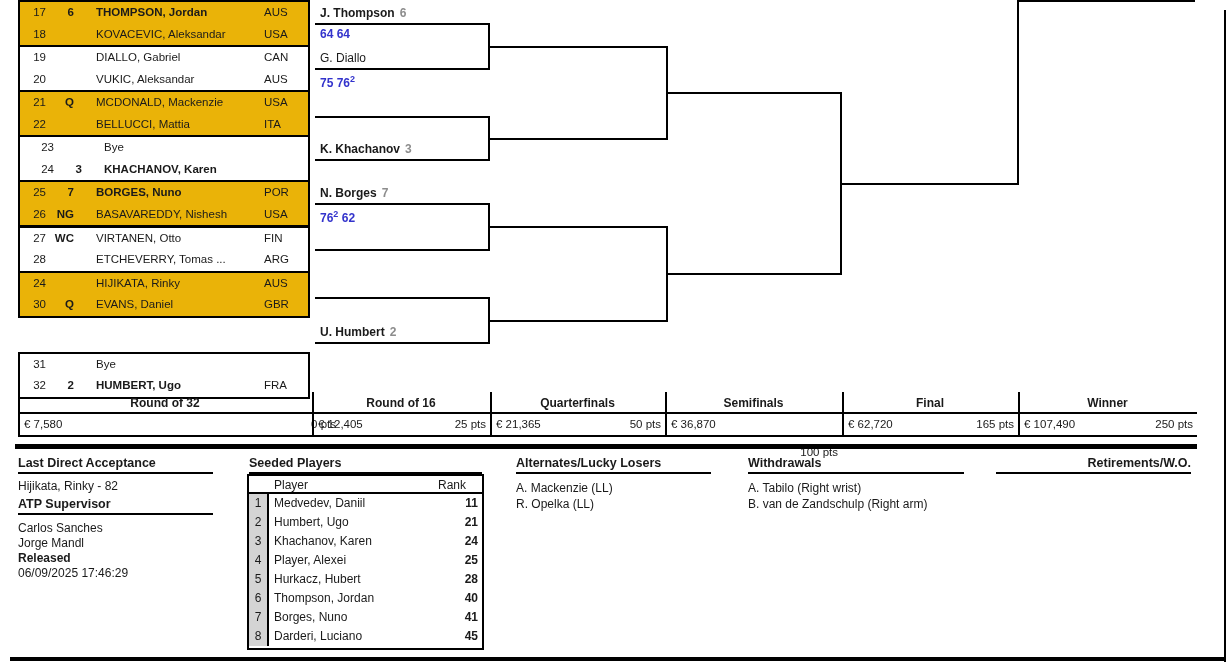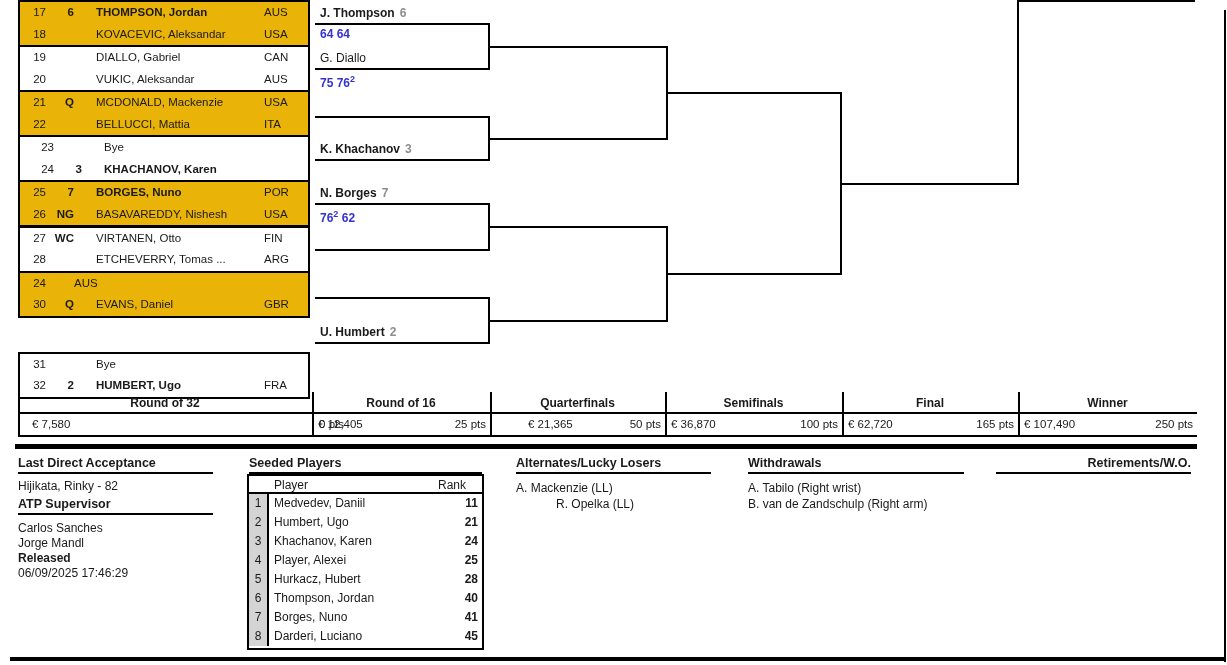--- a/index.html
+++ b/index.html
@@ -130,20 +130,21 @@
           <div class="pos">28</div>
           <div class="entry"></div>
           <div class="pname">ETCHEVERRY, Tomas ...</div>
           <div class="country">ARG</div>
         </div>
       </div>
       <div class="pairbox shaded" style="top: 270.6px;">
         <div class="prow">
           <div class="pos">24</div>
           <div class="entry"></div>
+          <div class="pname">HIJIKATA, Rinky</div>
           <div class="country">AUS</div>
         </div>
         <div class="prow">
           <div class="pos">30</div>
           <div class="entry">Q</div>
           <div class="pname">EVANS, Daniel</div>
           <div class="country">GBR</div>
         </div>
       </div>
       <div class="pairbox" style="top: 315.7px; margin-top: 36px;">
@@ -192,38 +193,38 @@
       <div class="bwin" style="left: 320px; top: 51px;">G. Diallo</div>
       <div class="bscore" style="left: 320px; top: 72px; color: rgb(51, 51, 204);">75 76<sup>2</sup></div>
       <div class="bwin seeded" style="left: 320px; top: 142px;">K. Khachanov<div style="display: inline;"><span class="seedno">3</span></div></div>
       <div class="bwin seeded" style="left: 320px; top: 186px;">N. Borges<div style="display: inline;"><span class="seedno">7</span></div></div>
       <div class="bscore" style="left: 320px; top: 207px; color: rgb(51, 51, 204);">76<sup>2</sup> 62</div>
       <div class="bwin seeded" style="left: 320px; top: 325px;">U. Humbert<div style="display: inline;"><span class="seedno">2</span></div></div>
     </div>
 
   <div id="prizeTable">
       <div class="prizehead" style="left: 18px; width: 294px;">Round of 32</div>
-      <div class="prizecell" style="left: 28px; width: 320px;">
+      <div class="prizecell" style="left: 20px; width: 320px;">
         <div style="display: inline;">€ 7,580</div>
         <div style="display: inline;">0 pts</div>
       </div>
       <div class="prizehead" style="left: 312px; width: 178px;">Round of 16</div>
       <div class="prizecell" style="left: 314px; width: 176px;">
         <div style="display: inline;">€ 12,405</div>
         <div style="display: inline;">25 pts</div>
       </div>
       <div class="prizehead" style="left: 490px; width: 175px;">Quarterfinals</div>
       <div class="prizecell" style="left: 492px; width: 173px;">
-        <div style="display: inline; margin-left: 32px;">€ 21,365</div>
+        <div style="display: inline;">€ 21,365</div>
         <div style="display: inline;">50 pts</div>
       </div>
       <div class="prizehead" style="left: 665px; width: 177px;">Semifinals</div>
       <div class="prizecell" style="left: 667px; width: 175px;">
         <div style="display: inline;">€ 36,870</div>
-        <div style="display: inline;">100 pts</div>
+        <div style="display: inline; margin-top: 28px;">100 pts</div>
       </div>
       <div class="prizehead" style="left: 842px; width: 176px;">Final</div>
       <div class="prizecell" style="left: 844px; width: 174px;">
         <div style="display: inline;">€ 62,720</div>
         <div style="display: inline;">165 pts</div>
       </div>
       <div class="prizehead" style="left: 1018px; width: 179px;">Winner</div>
       <div class="prizecell" style="left: 1020px; width: 177px;">
         <div style="display: inline;">€ 107,490</div>
         <div style="display: inline;">250 pts</div>
@@ -297,21 +298,21 @@
           <div class="snm">Darderi, Luciano</div>
           <div class="srk">45</div>
         </div>
       </div>
   </div>
 
   <div class="fblock" style="left:516px;width:195px;">
     <div class="fheading">Alternates/Lucky Losers</div>
     <div id="altList" style="margin-top:7px;">
         <div class="ftext" style="font-size: 12px; line-height: 15.5px;">A. Mackenzie (LL)</div>
-        <div class="ftext" style="font-size: 12px; line-height: 15.5px; margin-left: 40px;">R. Opelka (LL)</div>
+        <div class="ftext" style="font-size: 12px; line-height: 15.5px;">R. Opelka (LL)</div>
       </div>
   </div>
   <div class="fblock" style="left:748px;width:216px;">
     <div class="fheading">Withdrawals</div>
     <div id="wdList" style="margin-top:7px;">
         <div class="ftext" style="font-size: 12px; line-height: 15.5px;">A. Tabilo (Right wrist)</div>
         <div class="ftext" style="font-size: 12px; line-height: 15.5px;">B. van de Zandschulp (Right arm)</div>
       </div>
   </div>
   <div class="fblock" style="left:996px;width:195px;text-align:right;">

